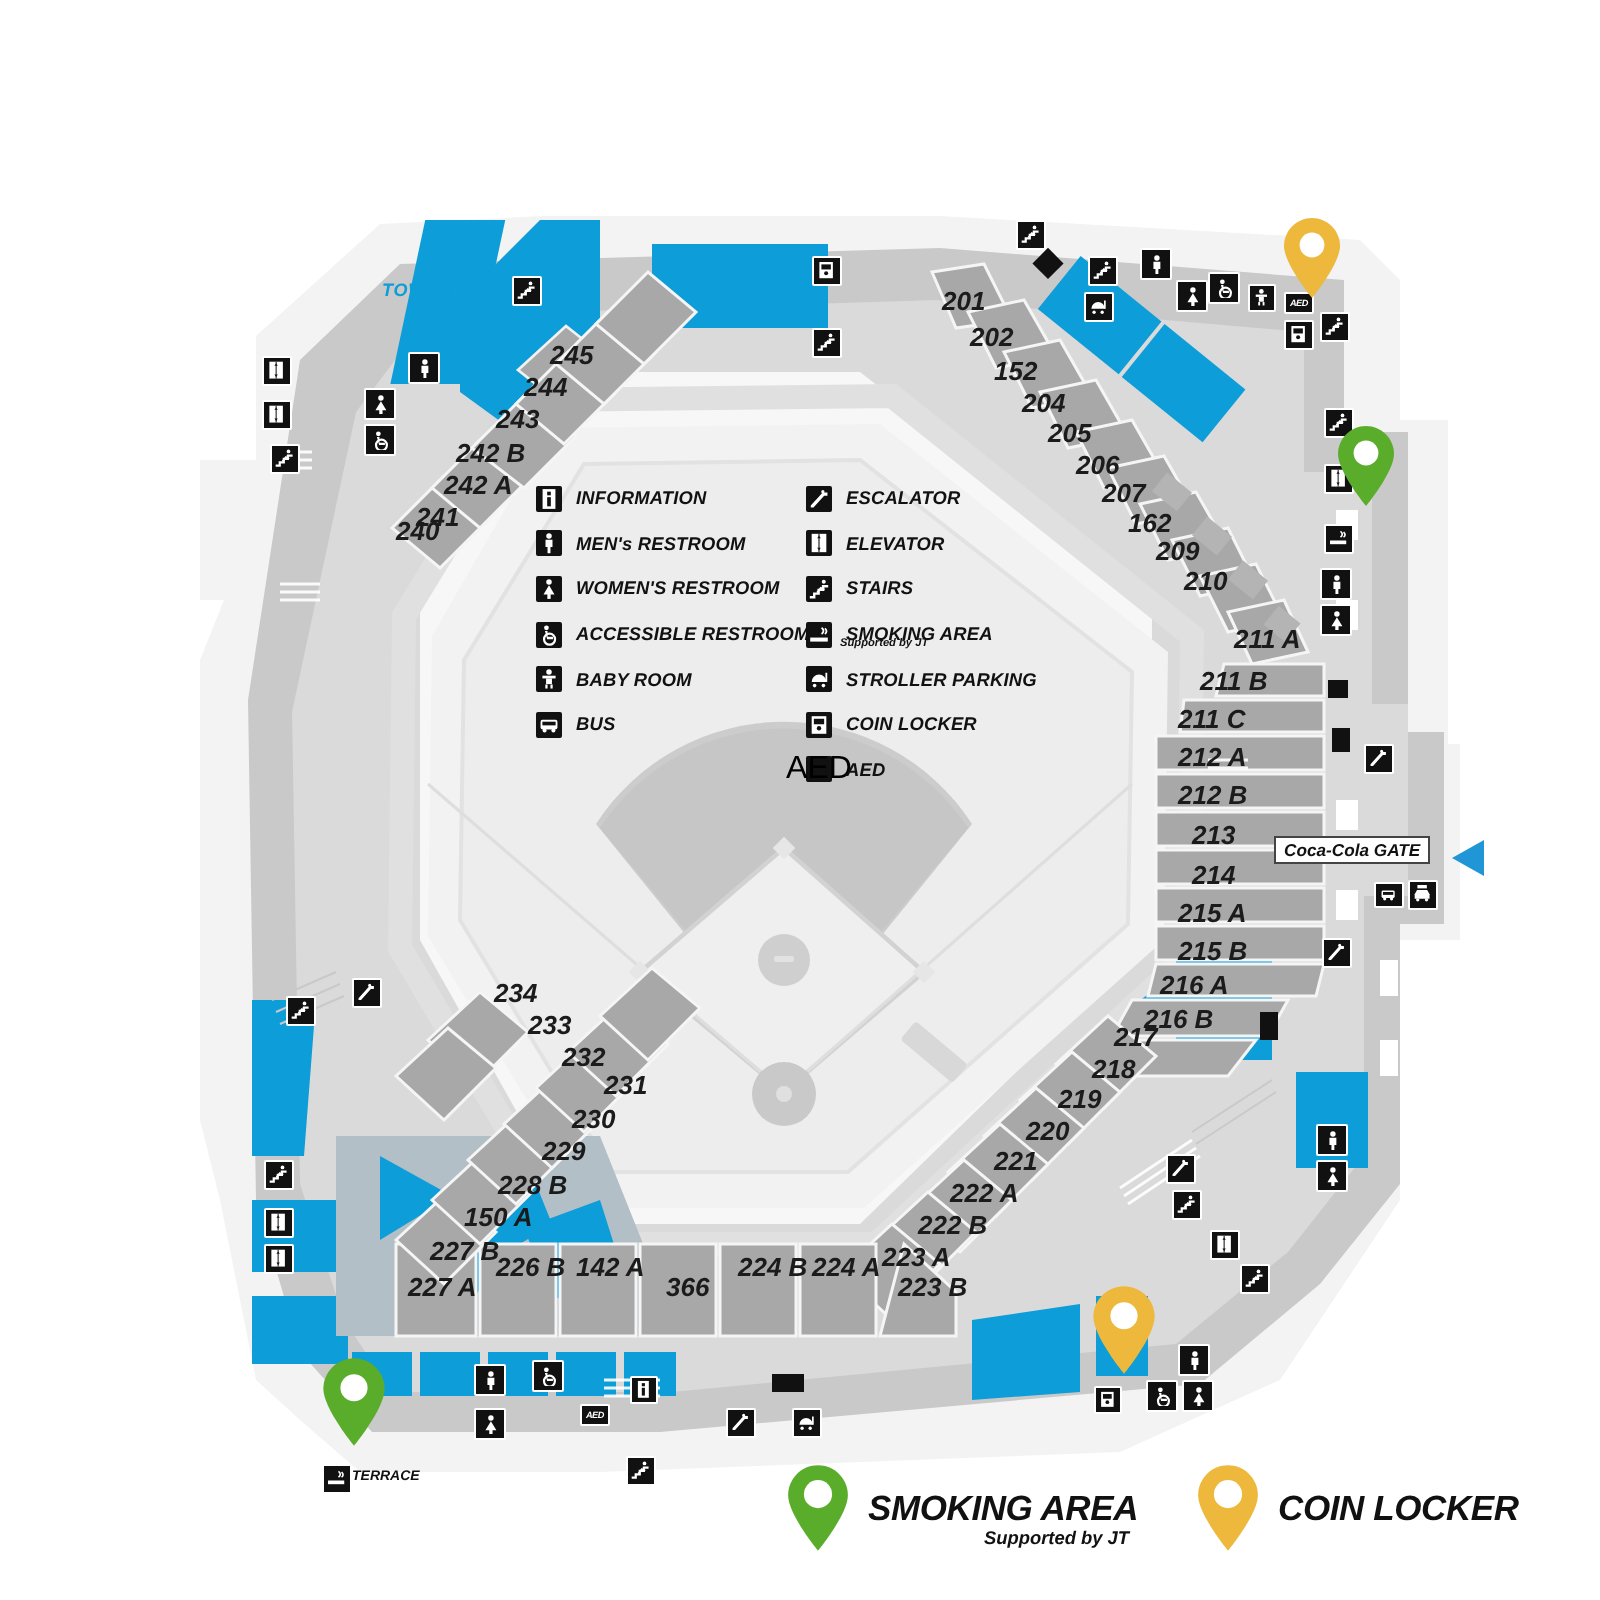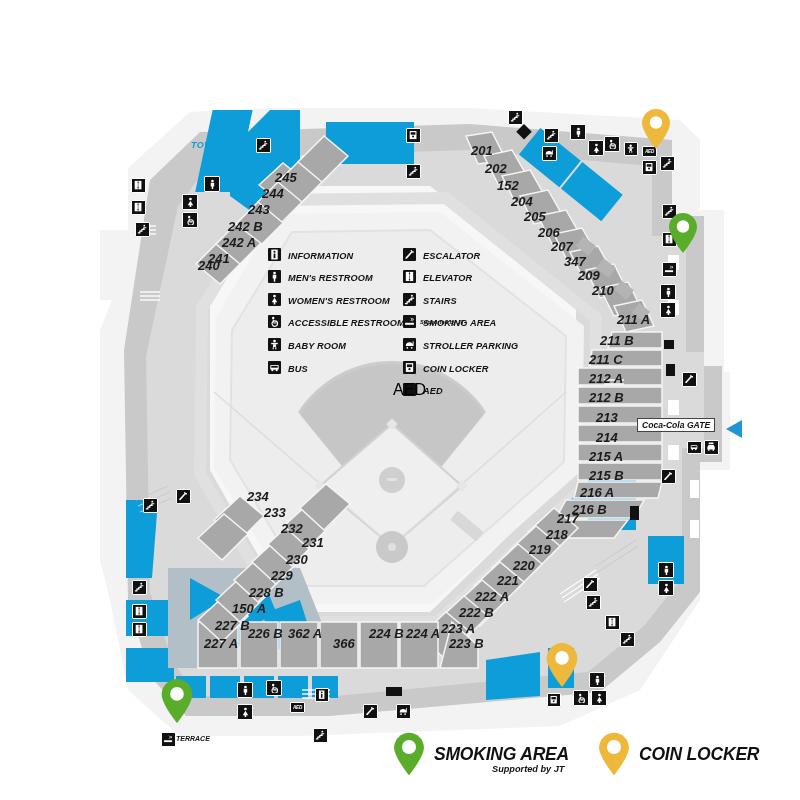--- a/index.html
+++ b/index.html
@@ -5,21 +5,21 @@
   html,body{margin:0;padding:0;background:#fff;}
   body{width:800px;height:800px;font-family:"Liberation Sans",sans-serif;overflow:hidden;}
   #stage{position:relative;width:800px;height:800px;background:#ffffff;}
   svg{display:block;}
 
   
   #legend{position:absolute;left:268px;top:238px;width:250px;height:160px;}
   .lg-col{position:absolute;top:0;}
   .lg-col.c1{left:0;}
   .lg-col.c2{left:135px;}
-  .lg-row{display:flex;align-items:flex-end;height:22.6px;}
+  .lg-row{display:flex;align-items:center;height:22.6px;}
   .lg-ico{width:13px;height:13px;background:#111;border-radius:1px;
           display:flex;align-items:center;justify-content:center;flex:0 0 13px;}
   .lg-ico svg{width:11px;height:11px;}
   .lg-txt{margin-left:7px;font-size:9.2px;font-weight:bold;font-style:italic;
           color:#111;letter-spacing:.1px;white-space:nowrap;}
   .lg-sub{position:absolute;font-size:5.6px;font-weight:bold;font-style:italic;
           color:#111;left:152px;top:81px;white-space:nowrap;}
 
   
   .sec{position:absolute;font-size:13px;font-weight:bold;font-style:italic;
@@ -272,21 +272,21 @@
   <div class="sec" style="left:208px;top:251px">241</div>
   <div class="sec" style="left:198px;top:258px">240</div>
 
   <div class="sec" style="left:471px;top:143px">201</div>
   <div class="sec" style="left:485px;top:161px">202</div>
   <div class="sec" style="left:497px;top:178px">152</div>
   <div class="sec" style="left:511px;top:194px">204</div>
   <div class="sec" style="left:524px;top:209px">205</div>
   <div class="sec" style="left:538px;top:225px">206</div>
   <div class="sec" style="left:551px;top:239px">207</div>
-  <div class="sec" style="left:564px;top:254px">347</div>
+  <div class="sec" style="left:564px;top:254px">162</div>
   <div class="sec" style="left:578px;top:268px">209</div>
   <div class="sec" style="left:592px;top:283px">210</div>
 
   <div class="sec" style="left:617px;top:312px">211 A</div>
   <div class="sec" style="left:600px;top:333px">211 B</div>
   <div class="sec" style="left:589px;top:352px">211 C</div>
   <div class="sec" style="left:589px;top:371px">212 A</div>
   <div class="sec" style="left:589px;top:390px">212 B</div>
   <div class="sec" style="left:596px;top:410px">213</div>
   <div class="sec" style="left:596px;top:430px">214</div>
@@ -301,21 +301,21 @@
   <div class="sec" style="left:513px;top:558px">220</div>
   <div class="sec" style="left:497px;top:573px">221</div>
   <div class="sec" style="left:475px;top:589px">222 A</div>
   <div class="sec" style="left:459px;top:605px">222 B</div>
   <div class="sec" style="left:441px;top:621px">223 A</div>
 
   <div class="sec" style="left:449px;top:636px">223 B</div>
   <div class="sec" style="left:406px;top:629px;line-height:10px">224 A</div>
   <div class="sec" style="left:369px;top:629px;line-height:10px">224 B</div>
   <div class="sec" style="left:333px;top:636px">366</div>
-  <div class="sec" style="left:288px;top:629px;line-height:10px">362 A</div>
+  <div class="sec" style="left:288px;top:629px;line-height:10px">142 A</div>
   <div class="sec" style="left:248px;top:629px;line-height:10px">226 B</div>
   <div class="sec" style="left:204px;top:636px">227 A</div>
 
   <div class="sec" style="left:215px;top:618px">227 B</div>
   <div class="sec" style="left:232px;top:601px">150 A</div>
   <div class="sec" style="left:249px;top:585px">228 B</div>
   <div class="sec" style="left:271px;top:568px">229</div>
   <div class="sec" style="left:286px;top:552px">230</div>
   <div class="sec" style="left:302px;top:535px">231</div>
   <div class="sec" style="left:281px;top:521px">232</div>

